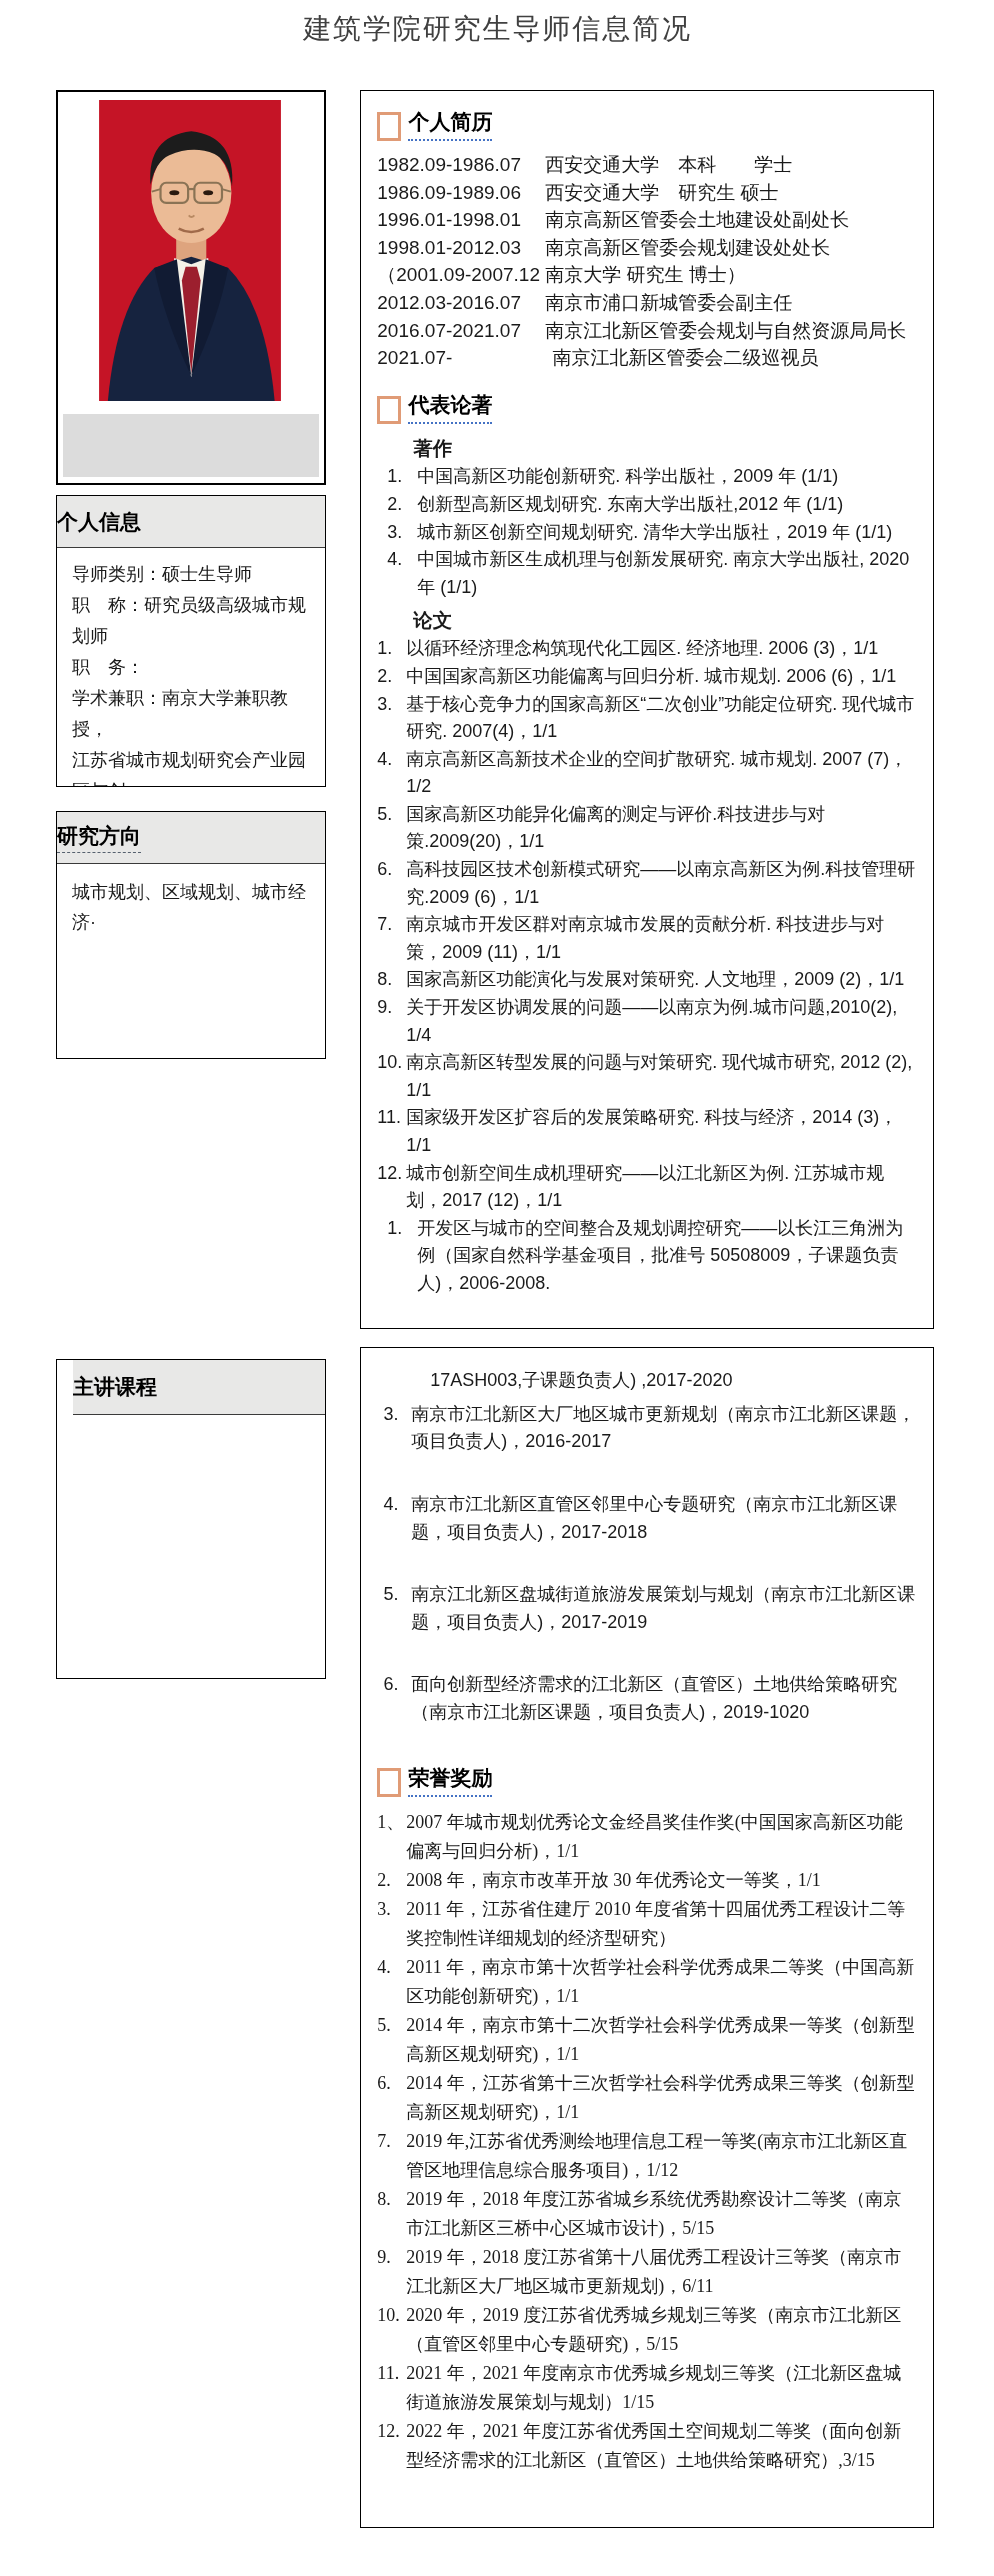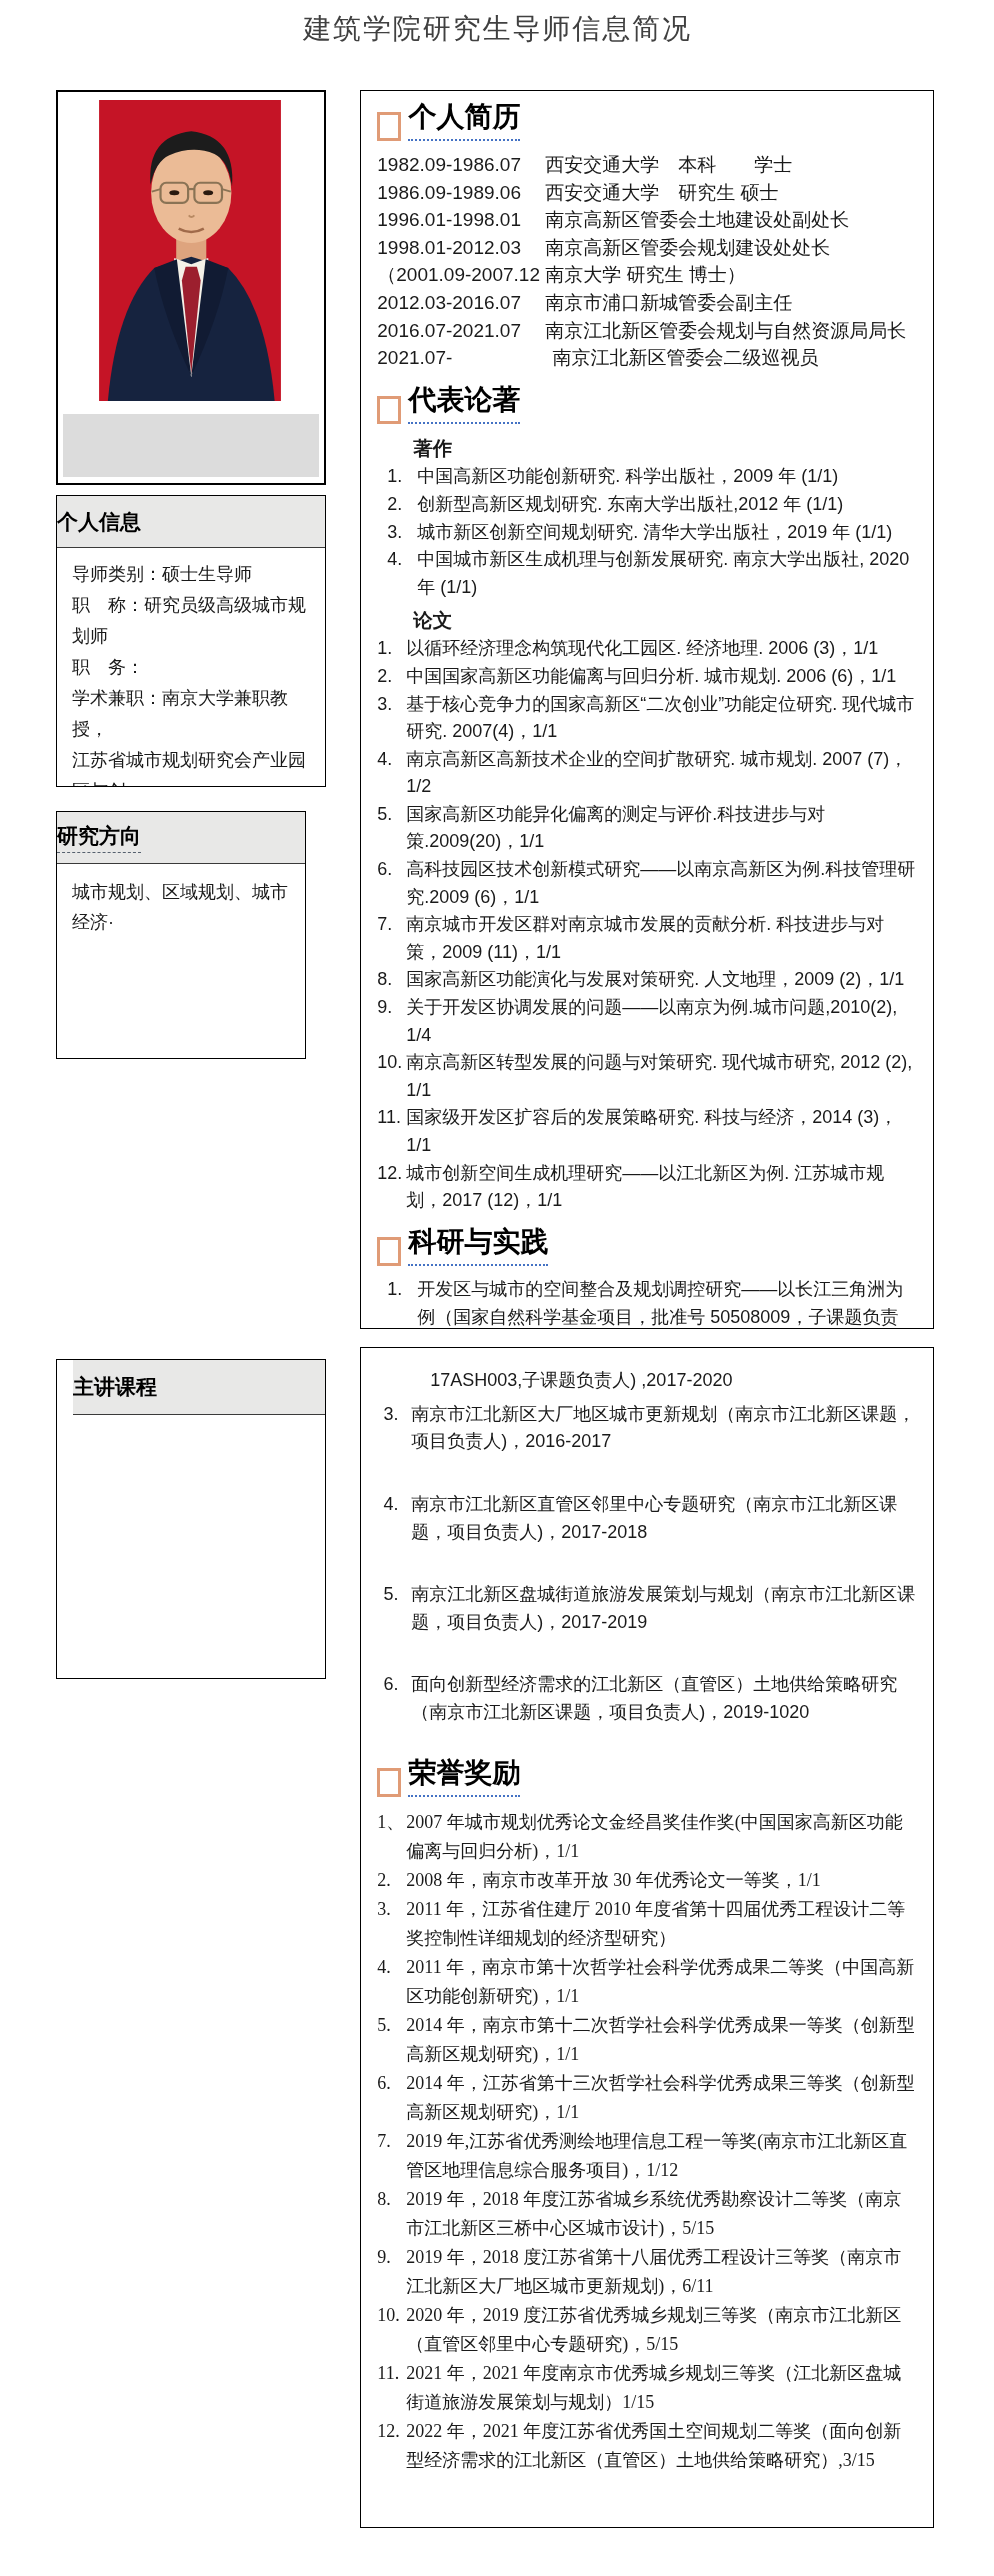--- a/index.html
+++ b/index.html
@@ -23,21 +23,21 @@
   .rd-content { padding:12.5px 15px; font-size:18px; line-height:30px; }
 
   
   .photo-wrap { position:absolute; left:41px; top:7.5px; width:182px; height:301px; }
   .gray-strip { position:absolute; left:5px; right:5px; bottom:6.3px; height:63px; background:#DCDCDC; }
 
   
   .rbox { position:absolute; border:1.9px solid #000; background:#fff; box-sizing:border-box; overflow:hidden; padding:0 16.3px; }
   .section-header { display:flex; align-items:flex-end; margin-top:15px; margin-bottom:10px; height:35px; }
   .sq-icon { width:17.6px; height:22.6px; border:3.8px solid #E09B76; background:#fff; margin-right:7.5px; flex:none; }
-  .section-title { font-size:28px; font-weight:bold; color:#000; border-bottom:2.5px dotted #4472C4; padding-bottom:3.1px; }
+  .section-title { font-size:21px; font-weight:bold; color:#000; border-bottom:2.5px dotted #4472C4; padding-bottom:3.1px; }
 
   .resume-line { font-size:19px; line-height:27.6px; white-space:pre-wrap; }
   .sub-label { font-size:19.4px; font-weight:bold; line-height:29px; padding-left:36px; margin-top:5px; }
 
   .nlist { margin:0; }
   .nrow { display:flex; font-size:18px; line-height:27.6px; }
   .nrow .num { flex:none; }
   .nrow .txt { flex:1; }
   .books .nrow { padding-left:10px; }
   .books .num { width:30px; }
@@ -91,21 +91,21 @@
     <div class="info-lines">
 
     <div class="info-line">导师类别：硕士生导师</div>
         <div class="info-line">职　称：研究员级高级城市规划师</div>
         <div class="info-line">职　务：</div>
         <div class="info-line">学术兼职：南京大学兼职教授，</div>
         <div class="info-line">江苏省城市规划研究会产业园区与创</div>
       </div>
   </div>
 
-  <div class="box" style="left:56px; top:811px; width:250px; height:248px; border-width:1.9px;">
+  <div class="box" style="left:56px; top:811px; width:270px; height:248px; border-width:1.9px;">
     <div class="box-header" style="height:51px;">
       <span class="dashed-underline">研究方向</span>
     </div>
     <div class="rd-content">城市规划、区域规划、城市经济·</div>
   </div>
 
   <div class="box" style="left:56px; top:1359px; width:270px; height:320px; border-width:1.9px;padding-left:16px;">
     <div class="box-header" style="height:54px;">
       <span>主讲课程</span>
     </div>
@@ -217,24 +217,20 @@
           <span class="num">11.</span>
           <span class="txt">国家级开发区扩容后的发展策略研究. 科技与经济，2014 (3)，1/1</span>
         </div>
 
         <div class="nrow">
           <span class="num">12.</span>
           <span class="txt">城市创新空间生成机理研究——以江北新区为例. 江苏城市规划，2017 (12)，1/1</span>
         </div>
       </div>
 
-    <div class="section-header" style="margin-top:16.3px;">
-      <span class="sq-icon"></span>
-      <span class="section-title">科研与实践</span>
-    </div>
 
     <div class="nlist practice1">
 
         <div class="nrow">
           <span class="num">1.</span>
           <span class="txt">开发区与城市的空间整合及规划调控研究——以长江三角洲为例（国家自然科学基金项目，批准号 50508009，子课题负责人)，2006-2008.</span>
         </div>
 
       </div>
   </div>

